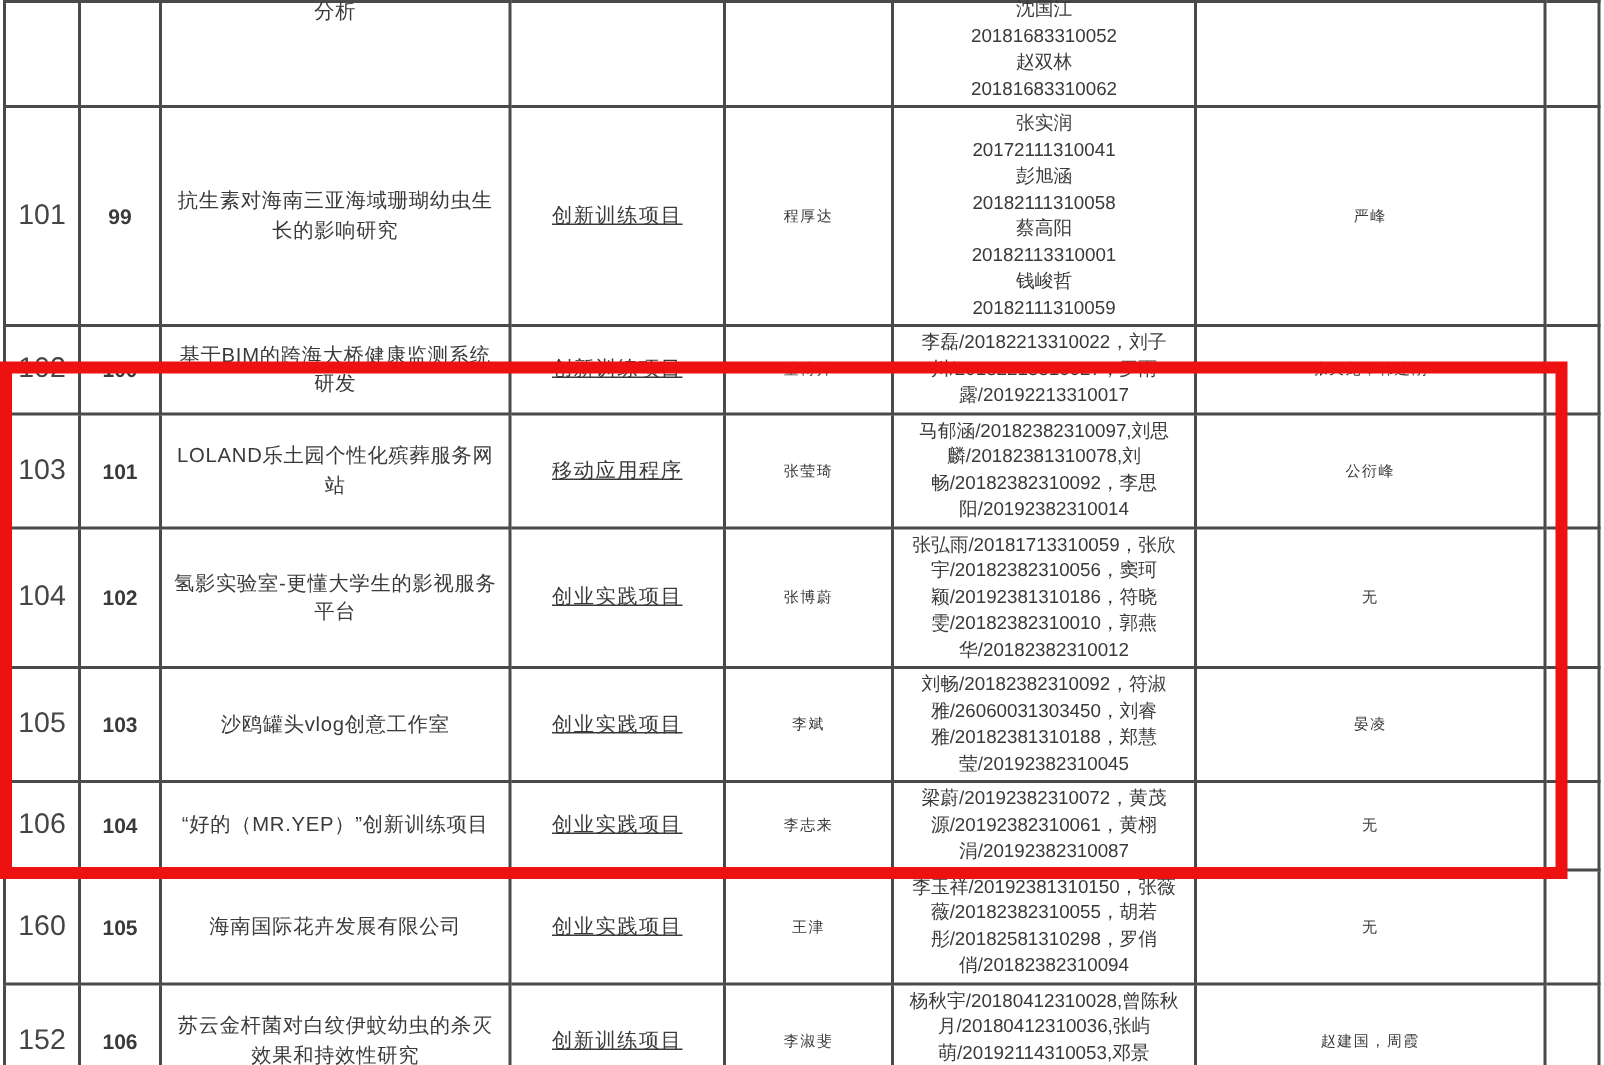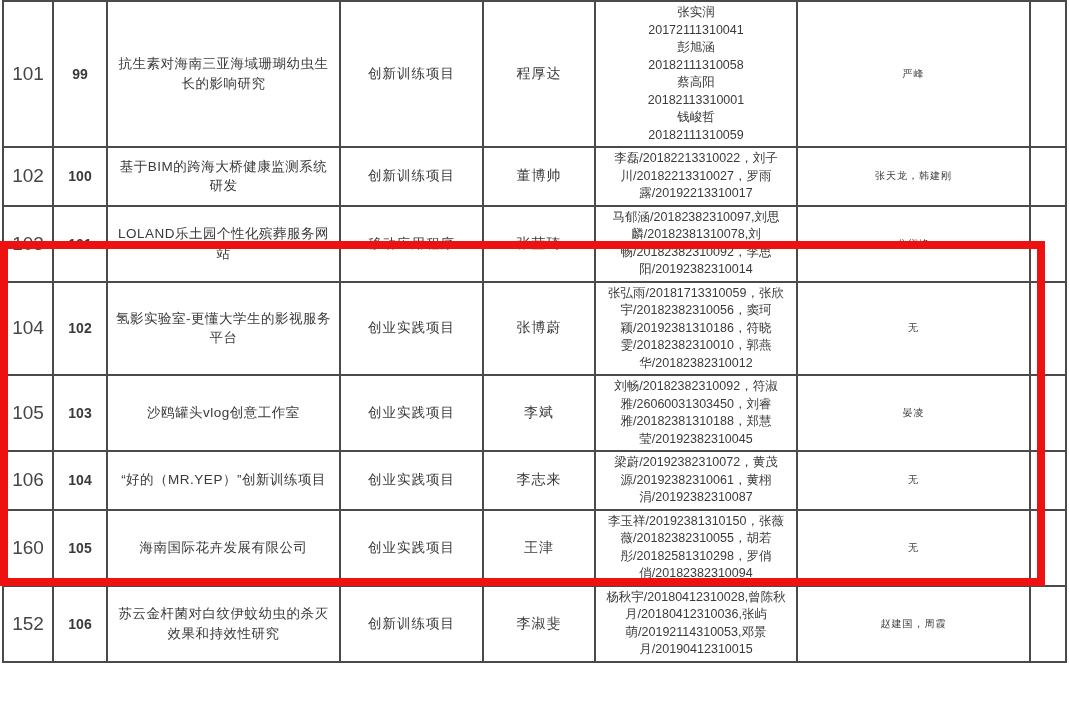--- a/index.html
+++ b/index.html
@@ -14,22 +14,22 @@
   }
   table.projects td{
     border:2px solid #4a4a4a;
     text-align:center;vertical-align:middle;
     padding:2px 6px;box-sizing:border-box;
     background:#ffffff;
   }
   td.c-seq{background:#f4f4f4;font-size:19px;color:#454545;}
   td.c-num{font-size:14px;font-weight:bold;}
   td.c-title{font-size:13.5px;letter-spacing:0.5px;line-height:1.45;}
-  td.c-type{font-size:13.5px;letter-spacing:1px;}
-  td.c-leader{font-size:14px;letter-spacing:1px;}
+  td.c-type{font-size:13.5px;letter-spacing:1px;text-decoration:underline;}
+  td.c-leader{font-size:10px;letter-spacing:1px;}
   td.c-members{font-size:12.5px;line-height:1.4;white-space:pre-line;padding:2px 4px;}
   td.c-advisor{font-size:10px;letter-spacing:1px;}
   td.c-extra{background:#ffffff;}
   tr.r-partial td{vertical-align:top;}
   tr.r-partial td div{margin-top:-6px;}
   tr.r-h60{height:60px;} tr.r-h130{height:130px;} tr.r-h53{height:53px;}
   tr.r-h67{height:67px;} tr.r-h84{height:84px;} tr.r-h61{height:61px;}
   tr.r-h57{height:57px;} tr.r-h68{height:68px;}
   .highlight-box{
     position:absolute;left:0;top:241px;width:1045px;height:345px;
@@ -45,20 +45,45 @@
     <col style="width:50px">
       <col style="width:54px">
       <col style="width:233px">
     <col style="width:143px">
       <col style="width:112px">
       <col style="width:202px">
     <col style="width:233px">
       <col style="width:36px">
   </colgroup>
   <tbody>
+    <tr class="r-partial r-h60">
+      <td class="c-seq">
+          <div></div>
+        </td>
+      <td class="c-num">
+          <div></div>
+        </td>
+      <td class="c-title">
+          <div>分析</div>
+        </td>
+      <td class="c-type">
+          <div></div>
+        </td>
+      <td class="c-leader">
+          <div></div>
+        </td>
+      <td class="c-members"><div>沈国江
+20181683310052
+赵双林
+20181683310062</div></td>
+      <td class="c-advisor">
+          <div></div>
+        </td>
+      <td class="c-extra"></td>
+    </tr>
     <tr class="r-h130">
       <td class="c-seq">
           <div>101</div>
         </td>
       <td class="c-num">
           <div>99</div>
         </td>
       <td class="c-title">
           <div>抗生素对海南三亚海域珊瑚幼虫生长的影响研究</div>
         </td>

